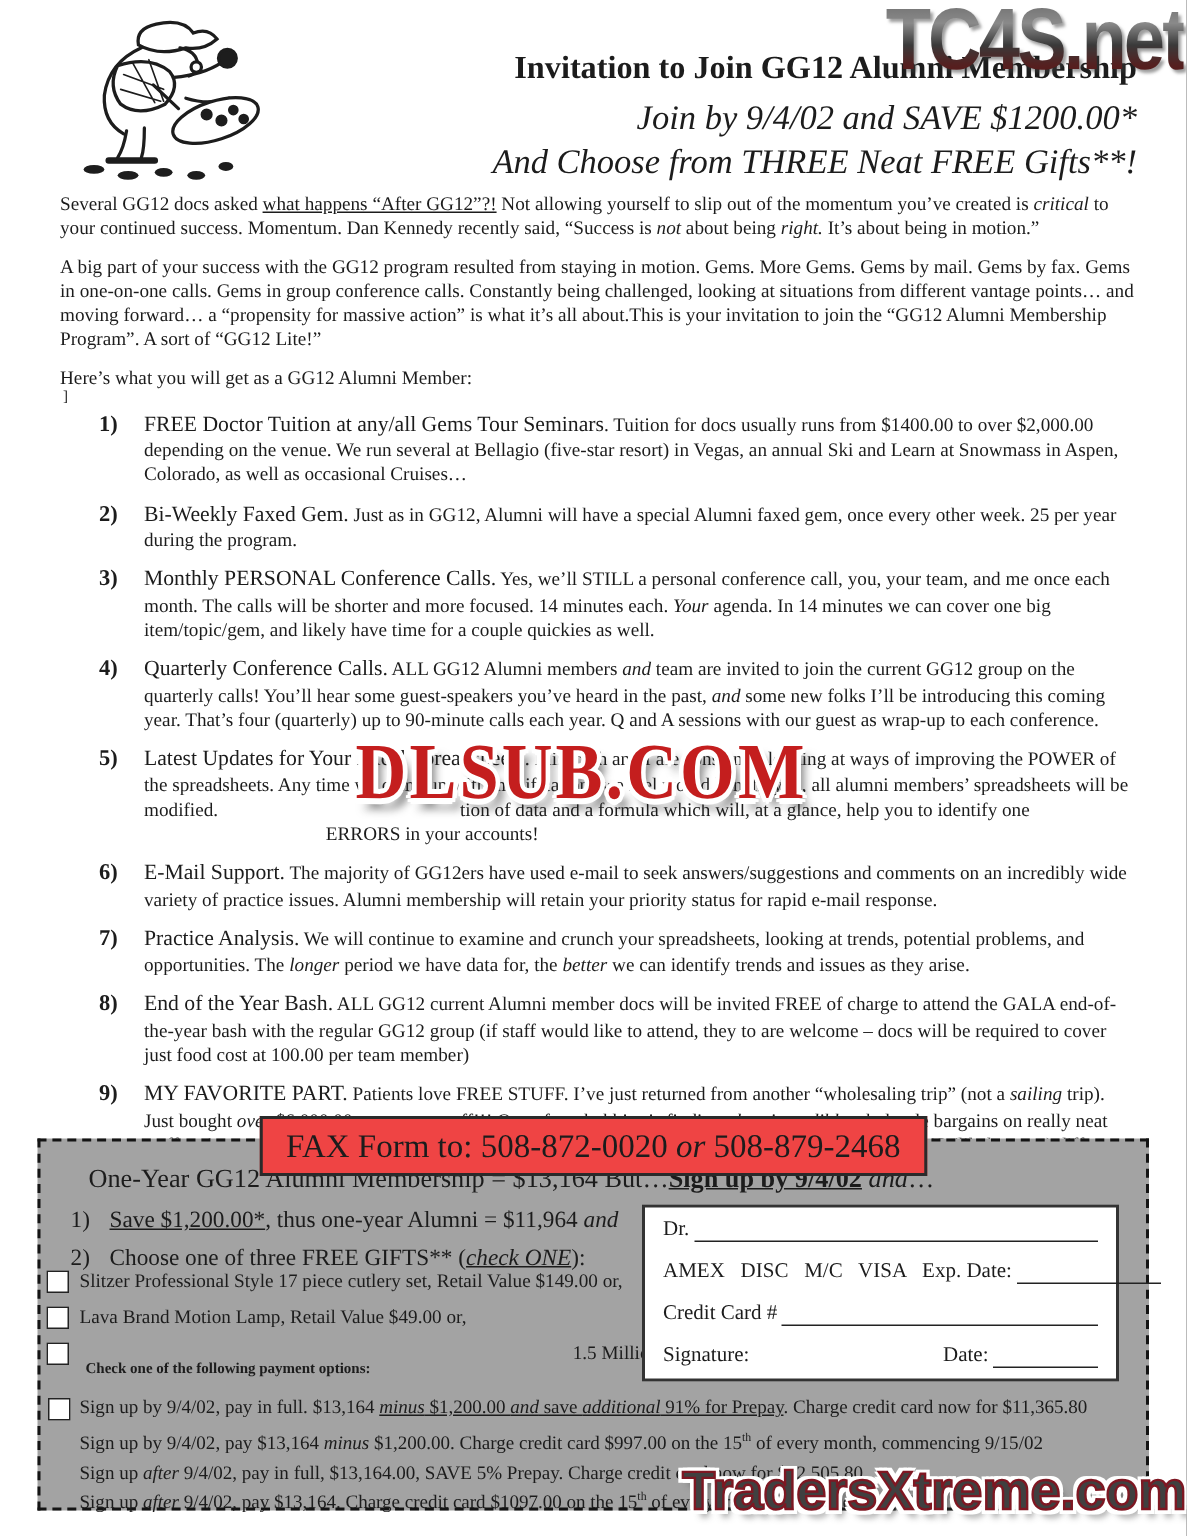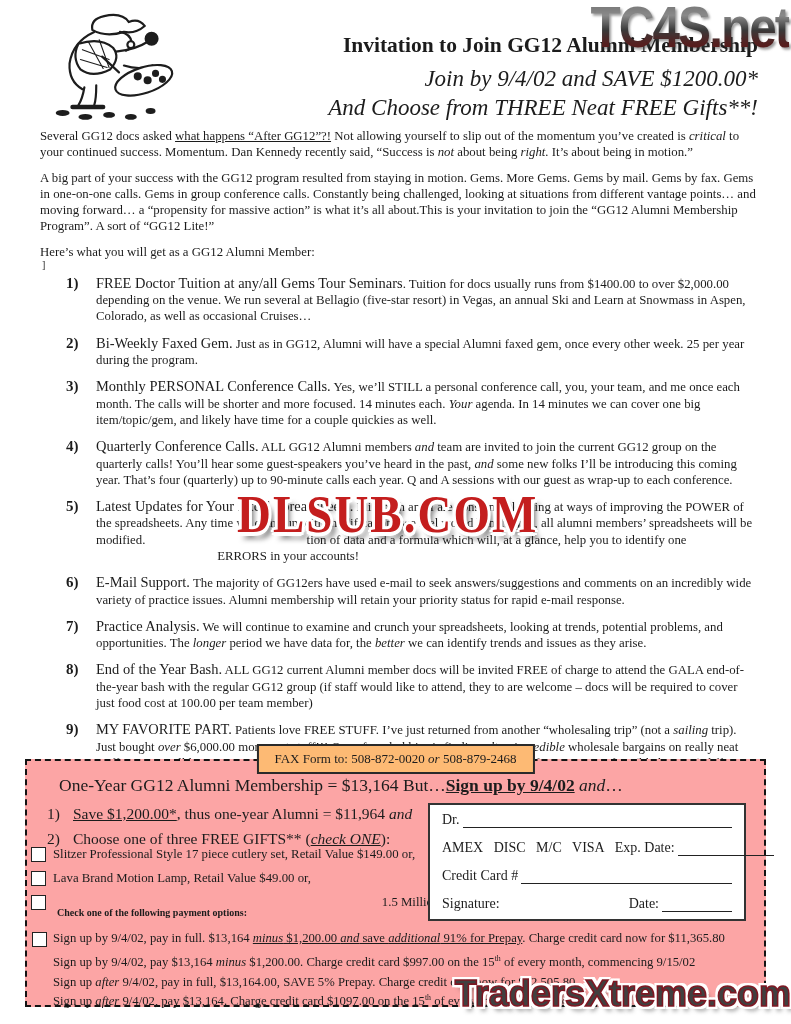--- a/index.html
+++ b/index.html
@@ -57,24 +57,24 @@
     -webkit-text-stroke:1.6px #7e1722;
     text-shadow:
       -3px -3px 0 #fff, 3px -3px 0 #fff, -3px 3px 0 #fff, 3px 3px 0 #fff,
       0 -3px 0 #fff, 0 3px 0 #fff, -3px 0 0 #fff, 3px 0 0 #fff,
       4px 5px 4px rgba(60,60,60,.5);
   }
   
   .bottom{position:absolute;left:25px;width:741px;top:744px;height:262px}
   .faxbox{
     position:absolute;left:50%;transform:translateX(-50%);top:0;z-index:2;
-    background:#fdba74;border:2px solid #2a2a2a;padding:5px 16px;
-    font-size:13px;white-space:nowrap;
-  }
-  .dashbox{position:absolute;top:15px;left:0;right:0;height:244px;border:2.5px dashed #141414;background:#fca5a5}
+    background:#ef4444;border:2px solid #2a2a2a;padding:5px 16px;
+    font-size:22px;white-space:nowrap;
+  }
+  .dashbox{position:absolute;top:15px;left:0;right:0;height:244px;border:2.5px dashed #141414;background:#a3a3a3}
   .offer-head{position:absolute;top:14px;left:32px;font-size:17.5px;white-space:nowrap}
   .offer-points{position:absolute;top:44px;left:20px;font-size:15.5px}
   .opoint{display:flex;margin-bottom:7px}
   .onum{flex:0 0 26px}
   .gifts{position:absolute;top:86px;left:4px;width:402px;font-size:12.8px}
   .gift{display:flex;align-items:flex-end;margin-bottom:9px}
   .cb{flex:0 0 13px;width:13px;height:13px;border:1.6px solid #222;background:#fff;margin-right:7px;display:inline-block}
   .gift .gl{flex:1}
   .gift .gr{text-align:right;white-space:nowrap;overflow:hidden}
   .cardbox{

